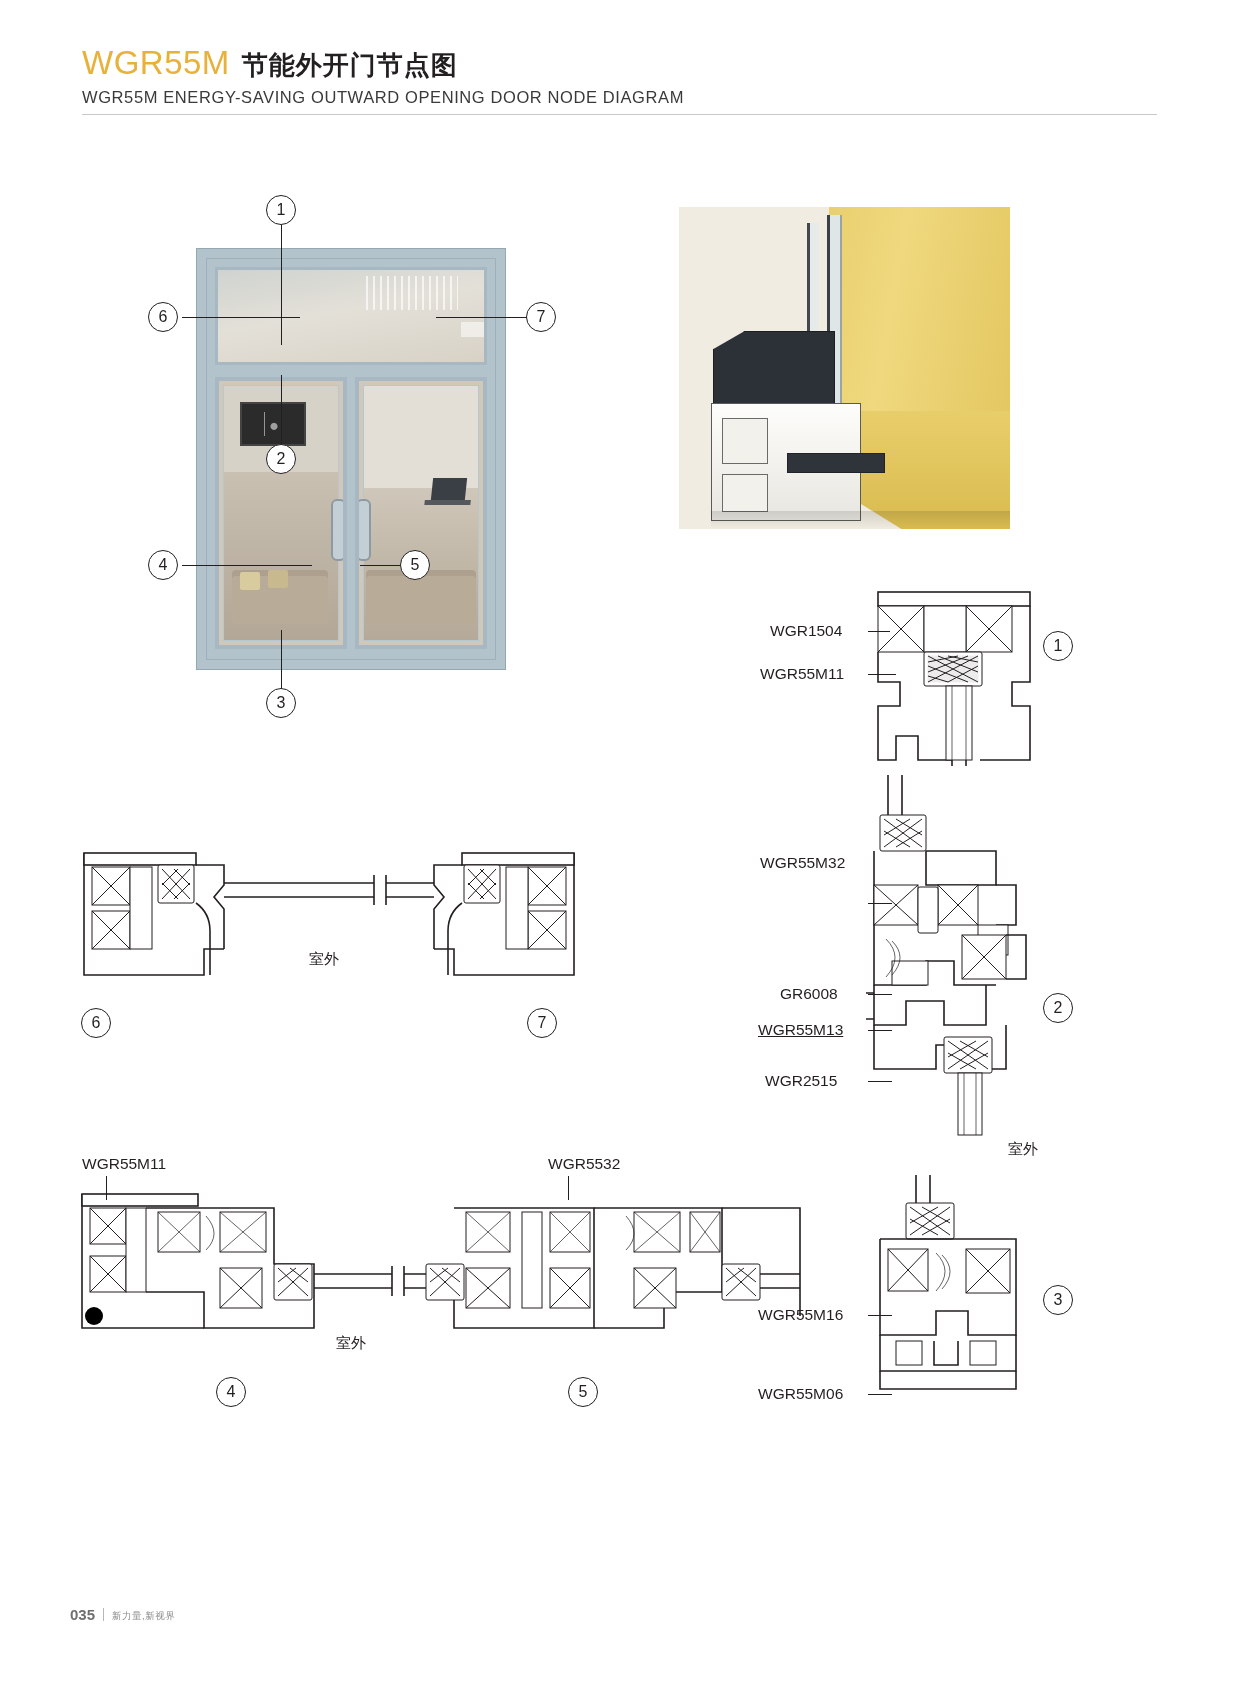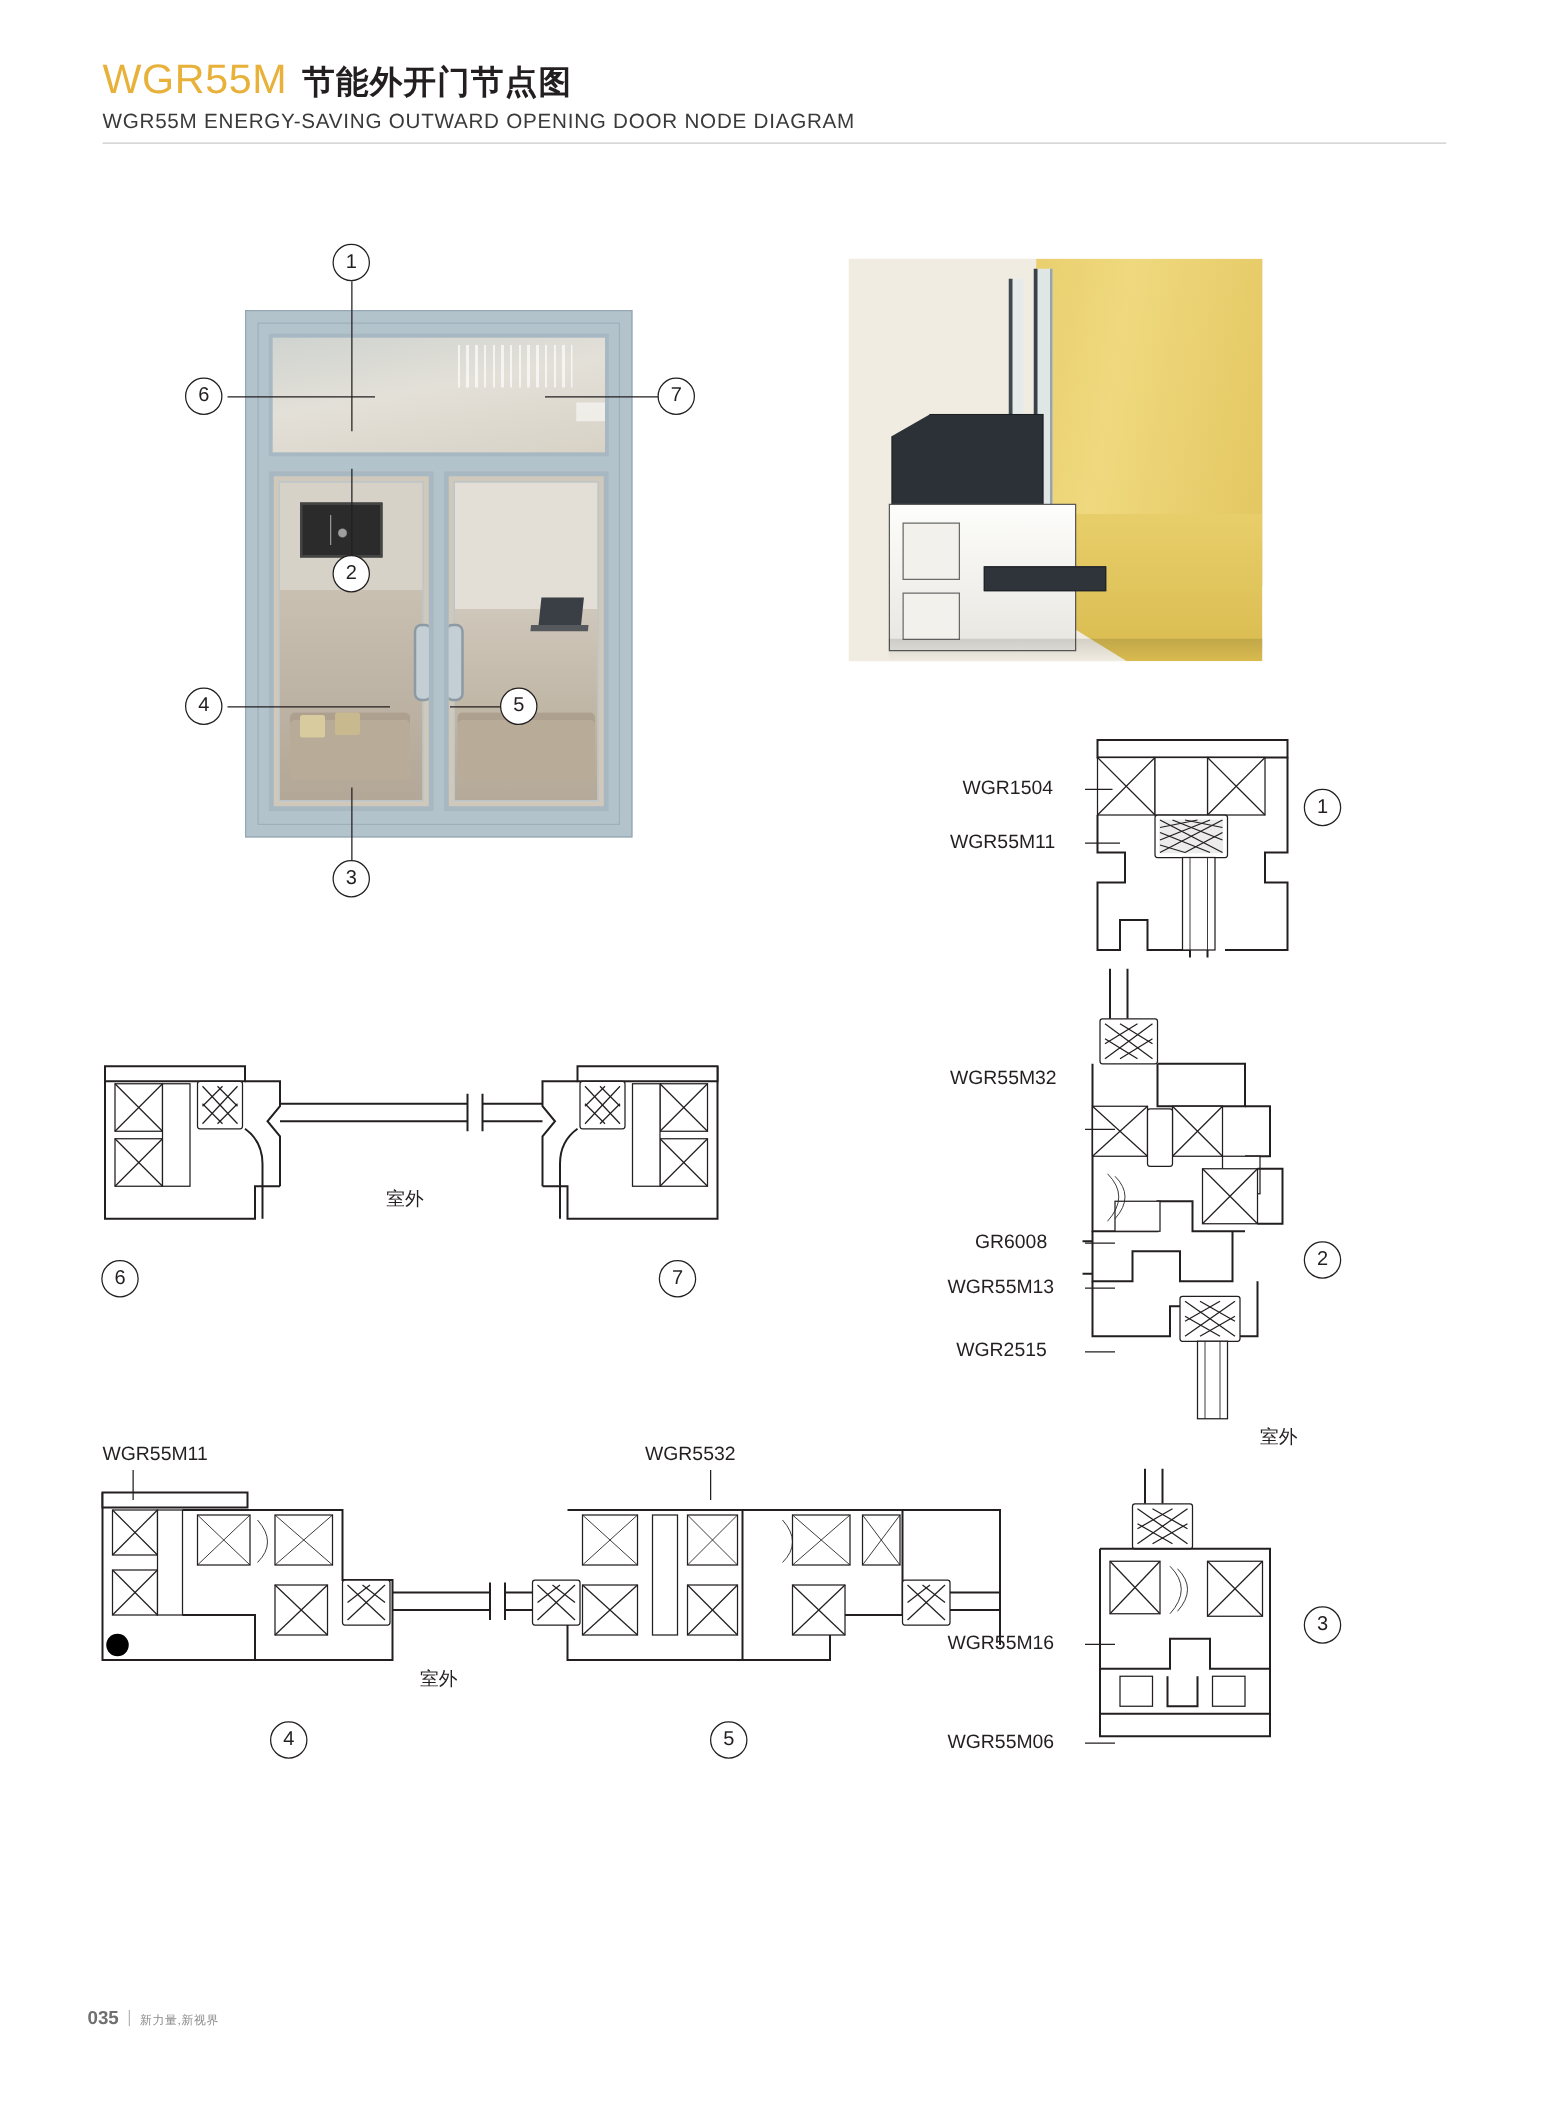--- a/index.html
+++ b/index.html
@@ -489,21 +489,21 @@
     <line class="thin" x1="98" y1="298" x2="98" y2="360"></line>
     <line class="thin" x1="110" y1="298" x2="110" y2="360"></line>
   </svg>
 
   <div class="lbl r" style="left:760px; top:854px; width:105px;">WGR55M32</div>
   <div class="lead h" style="left:868px; top:903px; width:24px;"></div>
 
   <div class="lbl r" style="left:780px; top:985px; width:85px;">GR6008</div>
   <div class="lead h" style="left:868px; top:994px; width:24px;"></div>
 
-  <div class="lbl r" style="left:758px; top:1021px; width:107px;">WGR55M13</div>
+  <div class="lbl r" style="left:758px; top:1021px; width:107px;text-decoration:underline;">WGR55M13</div>
   <div class="lead h" style="left:868px; top:1030px; width:24px;"></div>
 
   <div class="lbl r" style="left:765px; top:1072px; width:100px;">WGR2515</div>
   <div class="lead h" style="left:868px; top:1081px; width:24px;"></div>
 
   <div class="circ" style="left:1043px; top:993px;">2</div>
   <div class="shiwai" style="left:1008px; top:1140px;">室外</div>
 
   <svg class="cad" style="left:866px; top:1175px;" width="220" height="250" viewBox="0 0 220 250">
     <path class="thick" d="M50 0 L50 28 M64 0 L64 28"></path>
@@ -670,21 +670,21 @@
       <line x1="682" y1="82" x2="652" y2="110"></line>
         <line x1="670" y1="82" x2="652" y2="96"></line>
     </g>
     <path class="thick" d="M686 88 L726 88 M686 102 L726 102"></path>
     <path class="thick" d="M648 22 L726 22 L726 130"></path>
   </svg>
 
   <div class="lbl" style="left:82px; top:1155px;">WGR55M11</div>
   <div class="lead v" style="left:106px; top:1176px; height:24px;"></div>
 
-  <div class="lbl" style="left:516px; top:1155px;">WGR5532</div>
+  <div class="lbl" style="left:548px; top:1155px;">WGR5532</div>
   <div class="lead v" style="left:568px; top:1176px; height:24px;"></div>
 
   <div class="shiwai" style="left:336px; top:1334px;">室外</div>
   <div class="circ" style="left:216px; top:1377px;">4</div>
   <div class="circ" style="left:568px; top:1377px;">5</div>
 
   <div class="footer">
     <span class="foot-num">035</span>
     <span class="foot-rule"></span>
     <span class="foot-txt">新力量,新视界</span>

